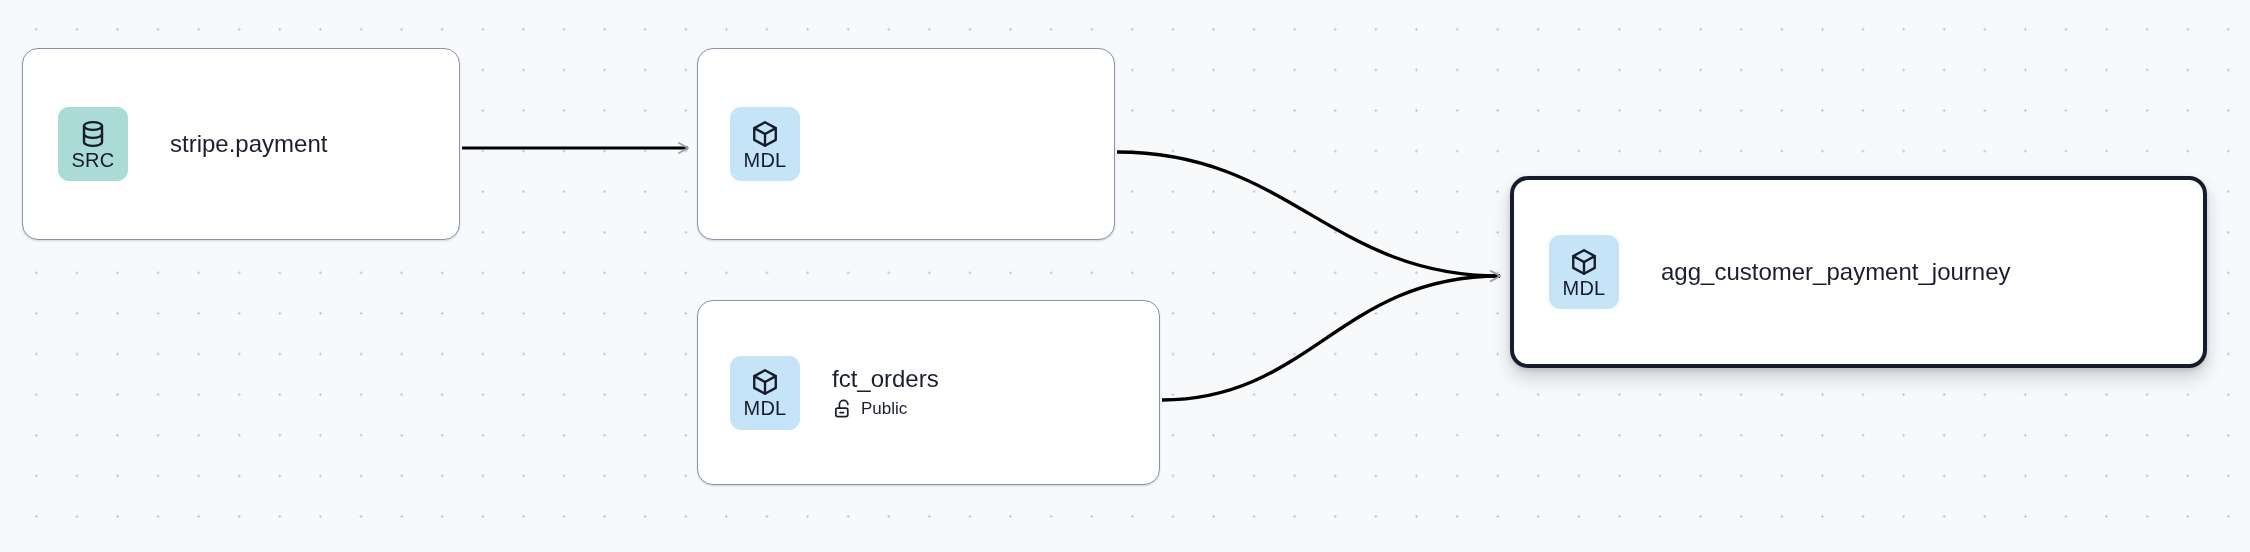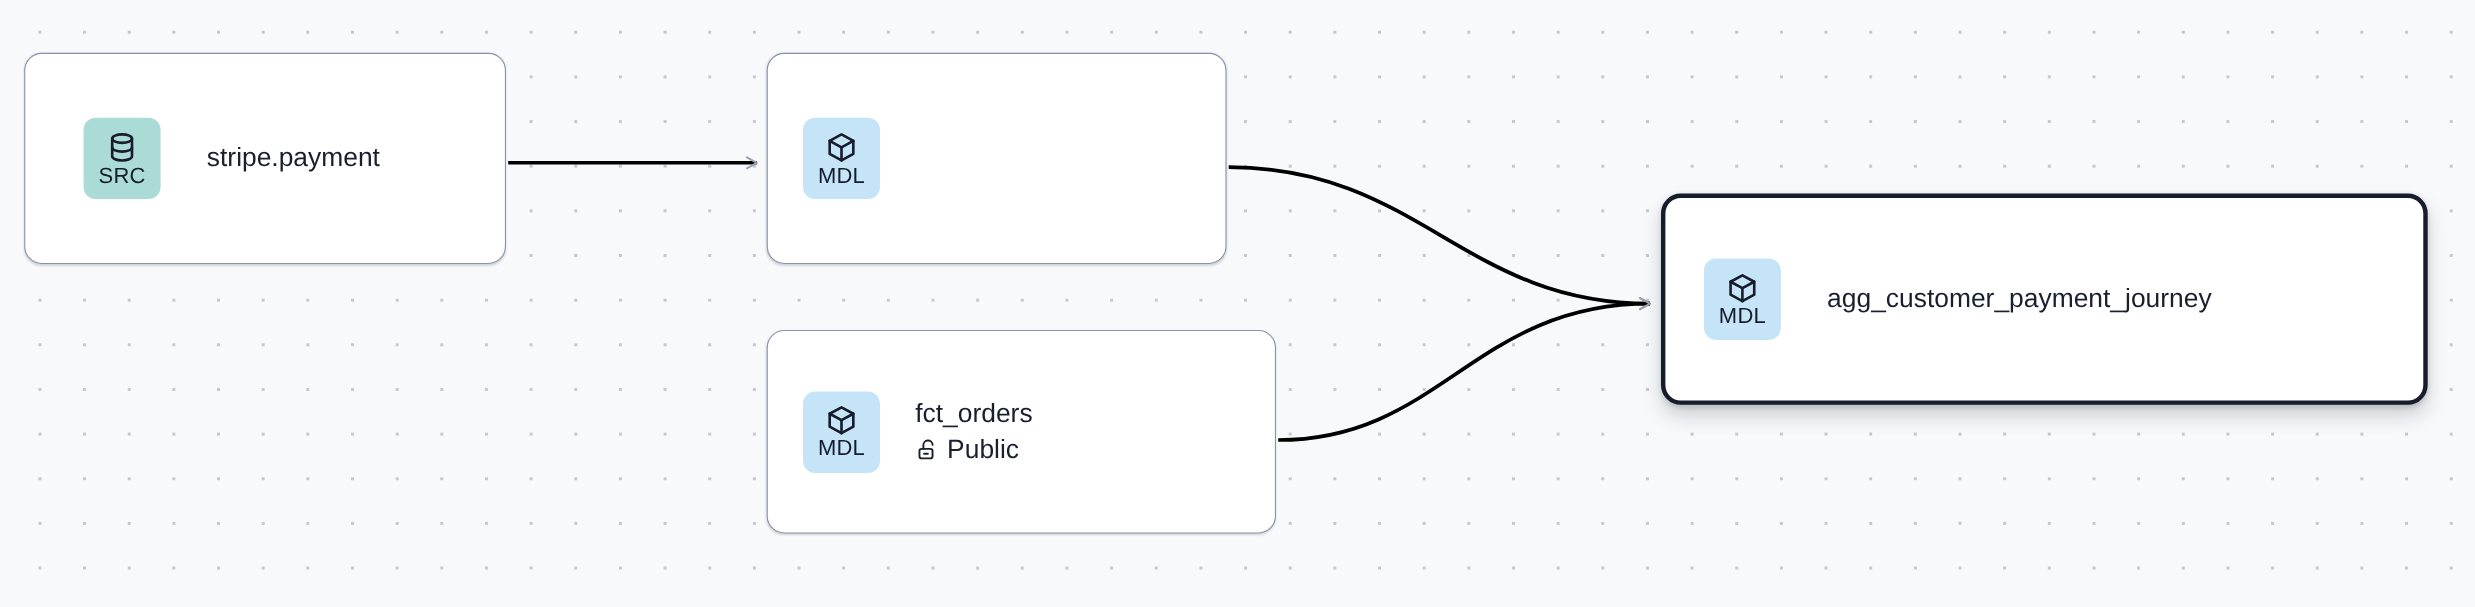--- a/index.html
+++ b/index.html
@@ -70,21 +70,21 @@
     line-height: 1.18;
     color: #1a1f2e;
     white-space: nowrap;
     font-family: "Liberation Sans", sans-serif;
   }
   .node-meta {
     display: flex;
     align-items: center;
     gap: 7px;
     margin-top: 4px;
-    font-size: 24px;
+    font-size: 17px;
     line-height: 1.15;
     color: #1a1f2e;
     white-space: nowrap;
   }
   .node-meta svg { display: block; flex: 0 0 auto; }
 </style>
 </head>
 <body>
 
 <div id="canvas">
@@ -96,21 +96,21 @@
       </marker>
     </defs>
 
     <path d="M 462 148 L 688 148" fill="none" stroke="#000000" stroke-width="3.2" marker-end="url(#arrowhead)"></path>
 
     <path d="M 1117 152 C 1290 152, 1330 276, 1500 276" fill="none" stroke="#000000" stroke-width="3.4" marker-end="url(#arrowhead)"></path>
 
     <path d="M 1162 400 C 1310 400, 1340 276, 1500 276" fill="none" stroke="#000000" stroke-width="3.4" marker-end="url(#arrowhead)"></path>
   </svg>
 
-  <div class="node" style="left:22px; top:48px; width:438px; height:192px; padding-left:53px; gap:42px;">
+  <div class="node" style="left:22px; top:48px; width:438px; height:192px; padding-left:35px; gap:42px;">
     <div class="badge" style="background:#abdbd6;">
       <span>
         <svg width="30" height="30" viewBox="0 0 24 24" fill="none" stroke="#171c2c" stroke-width="1.9" stroke-linecap="round" stroke-linejoin="round">
           <ellipse cx="12" cy="5.6" rx="7.2" ry="3.1"></ellipse>
           <path d="M4.8 5.6 v12.8 c0 1.7 3.2 3.1 7.2 3.1 s7.2-1.4 7.2-3.1 V5.6"></path>
           <path d="M4.8 12 c0 1.7 3.2 3.1 7.2 3.1 s7.2-1.4 7.2-3.1"></path>
         </svg>
       </span>
       <span class="badge-label">SRC</span>
     </div>

